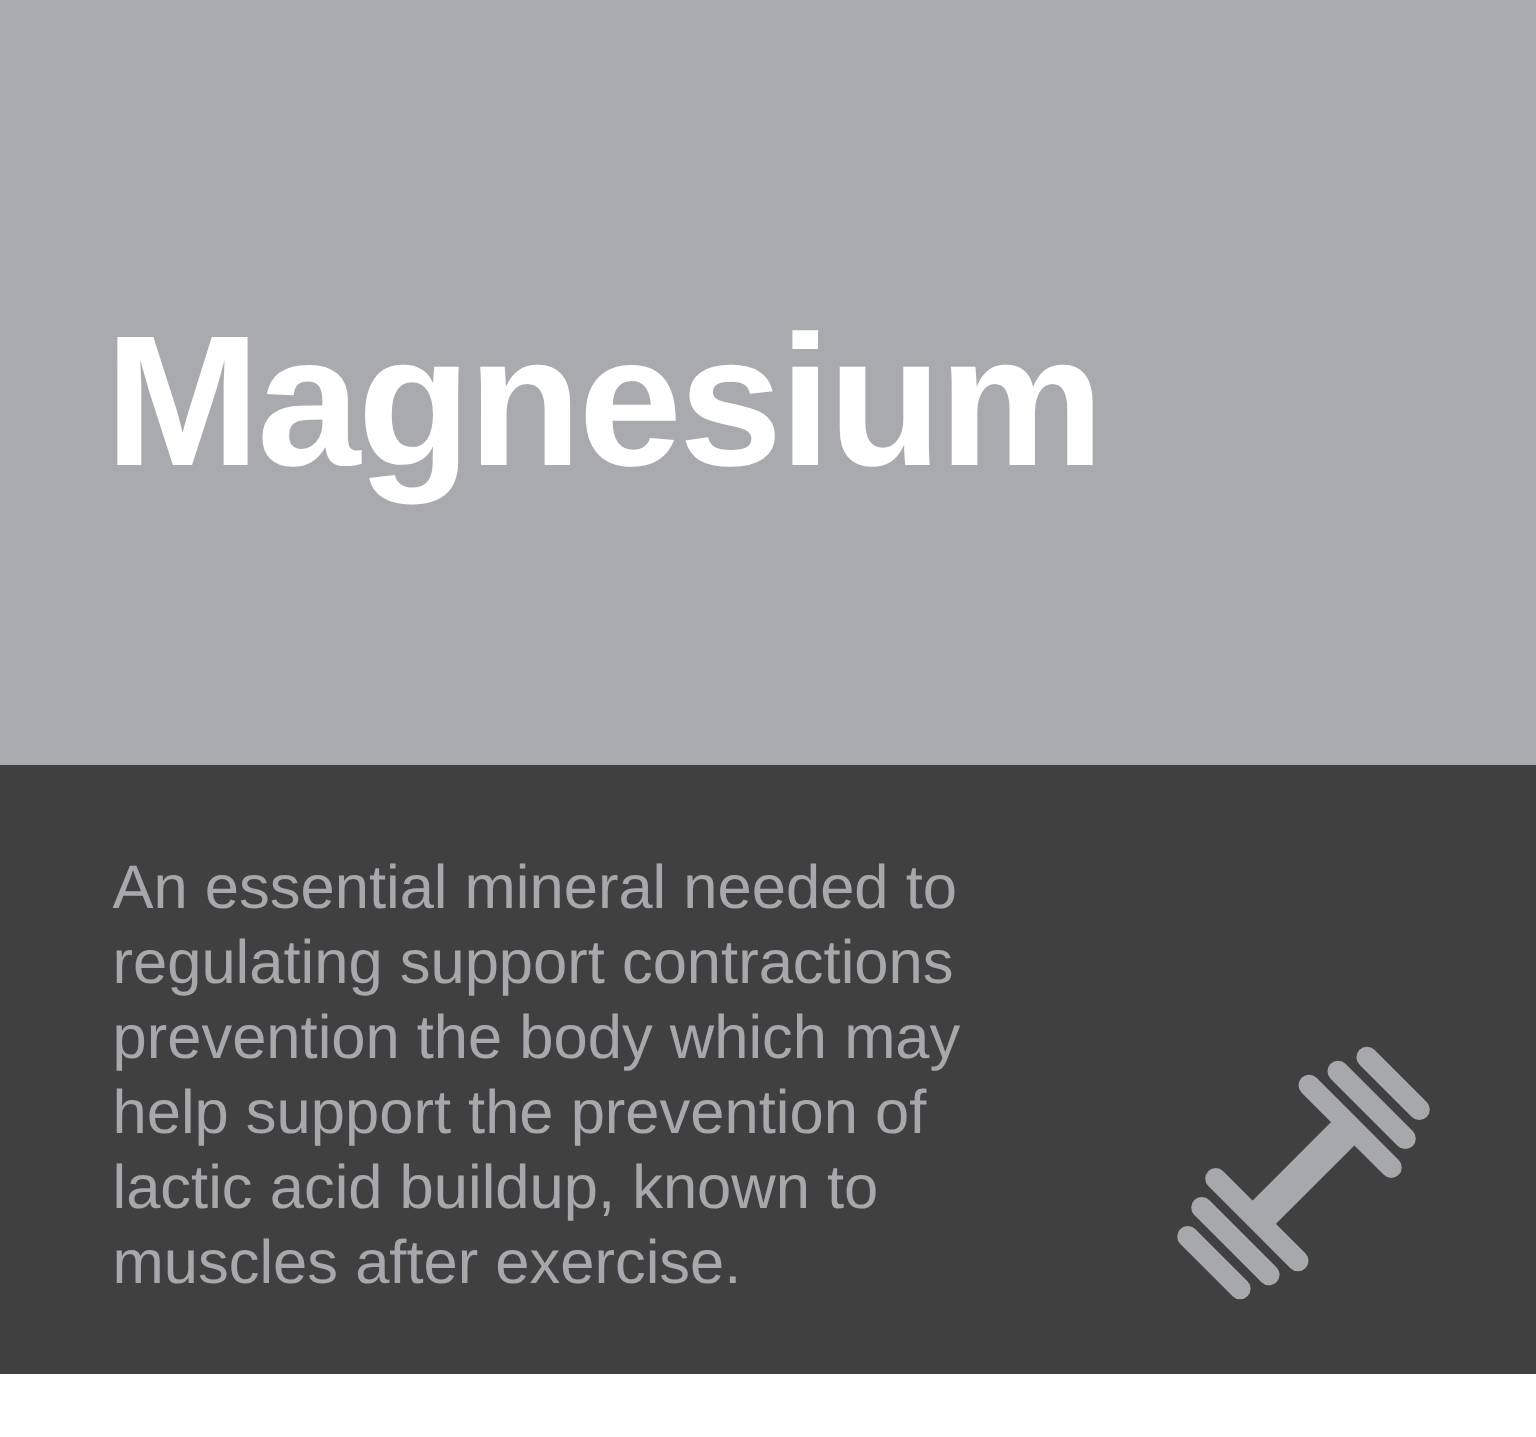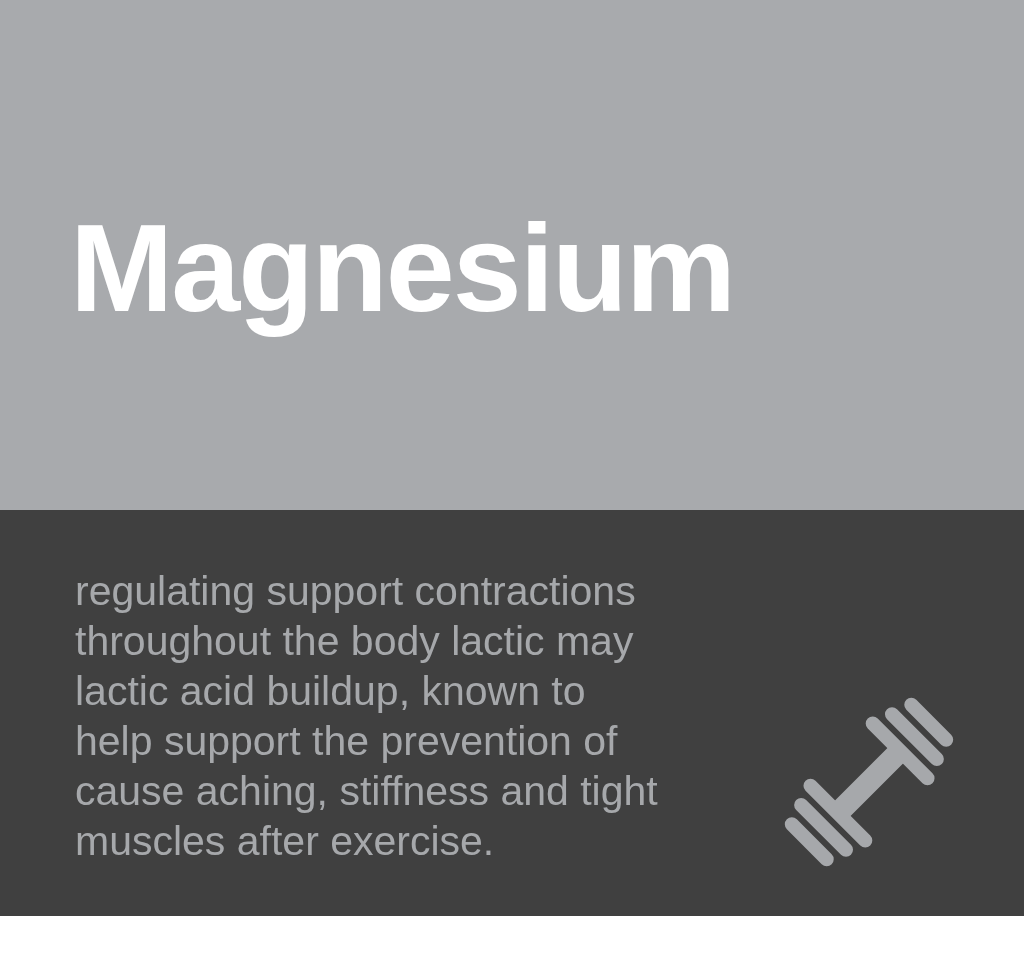--- a/index.html
+++ b/index.html
@@ -64,25 +64,25 @@
 </head>
 <body>
 
 <div class="page">
 
   <div class="banner">
     <h1 class="page-title">Magnesium</h1>
   </div>
 
   <div class="body-copy">
+    <div class="line">An essential mineral needed to</div>
     <div class="line">regulating support contractions</div>
-    <div class="line">throughout the body lactic may</div>
+    <div class="line">prevention the body which may</div>
+    <div class="line">help support the prevention of</div>
     <div class="line">lactic acid buildup, known to</div>
-    <div class="line">help support the prevention of</div>
-    <div class="line">cause aching, stiffness and tight</div>
     <div class="line">muscles after exercise.</div>
   </div>
 
   <div class="dumbbell">
     <svg viewBox="0 0 190 190" xmlns="http://www.w3.org/2000/svg" aria-hidden="true">
       <g transform="translate(95,95) rotate(-45) scale(0.88)" fill="#a6a8ab">
 
         <rect x="-52" y="-12.5" width="104" height="25" rx="3"></rect>
 
         <rect x="-58" y="-52" width="16" height="104" rx="8"></rect>

